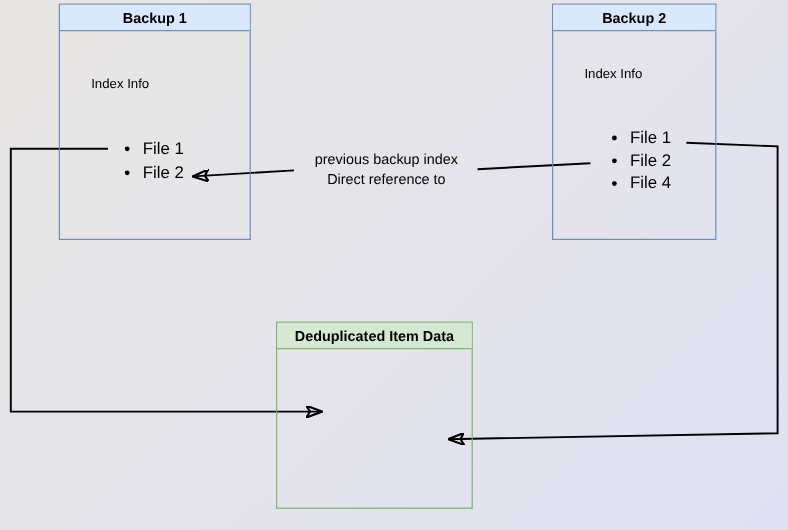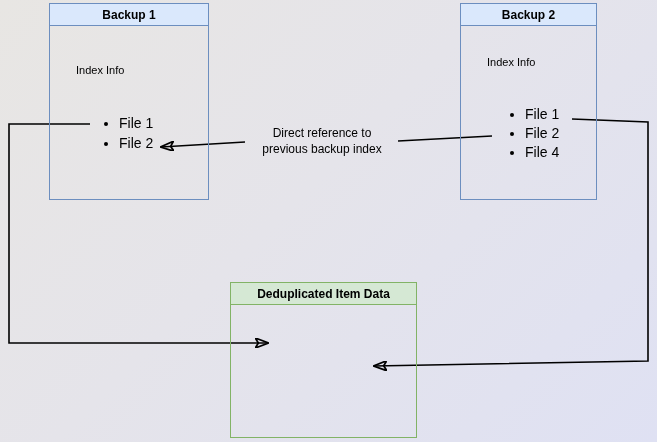--- a/index.html
+++ b/index.html
@@ -32,21 +32,21 @@
 
   .section-label{position:absolute; font-size:11px; white-space:nowrap;}
 
   ul.file-list{position:absolute; left:0; right:0; list-style:disc outside; font-size:14px; white-space:nowrap;}
   #backup1 ul.file-list{top:109px; padding-left:69px; line-height:20px;}
   #backup2 ul.file-list{top:101px; padding-left:64px; line-height:19px;}
   #dedup  ul.file-list{top:52px;  padding-left:65px; line-height:19.5px;}
 
   #backup1{left:49px; top:3px; width:160px; height:197px;}
   #backup2{left:460px; top:3px; width:137px; height:197px;}
-  #dedup{left:230px; top:282px; width:187px; height:156px;text-decoration:underline;}
+  #dedup{left:230px; top:268px; width:164px; height:156px;text-decoration:underline;}
 
   #backup1 .section-label{left:26px; top:60px;}
   #backup2 .section-label{left:26px; top:52px;}
 
   .annotation{
     position:absolute; left:232px; top:125px; width:180px;
     text-align:center; font-size:12px; line-height:16px; white-space:nowrap;
   }
 </style>
 </head>
@@ -83,17 +83,17 @@
         <li>File 2</li>
         <li>File 4</li>
       </ul>
   </div>
 
   <div class="node green" id="dedup">
     <div class="hdr">Deduplicated Item Data</div>
   </div>
 
   <div class="annotation">
+    <div>previous backup index</div>
     <div>Direct reference to</div>
-    <div>previous backup index</div>
   </div>
 
 </div>
 
 </body></html>

